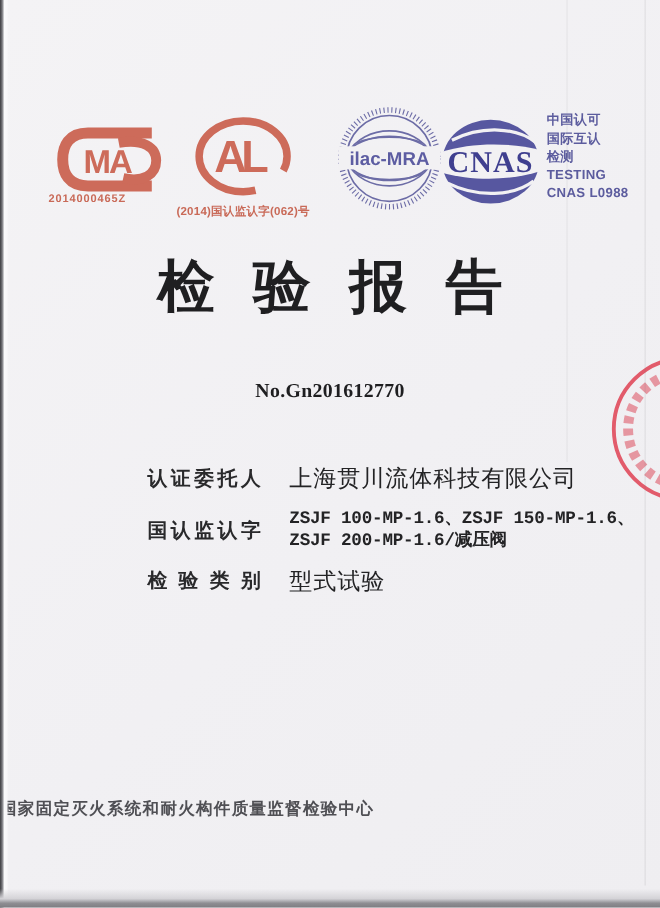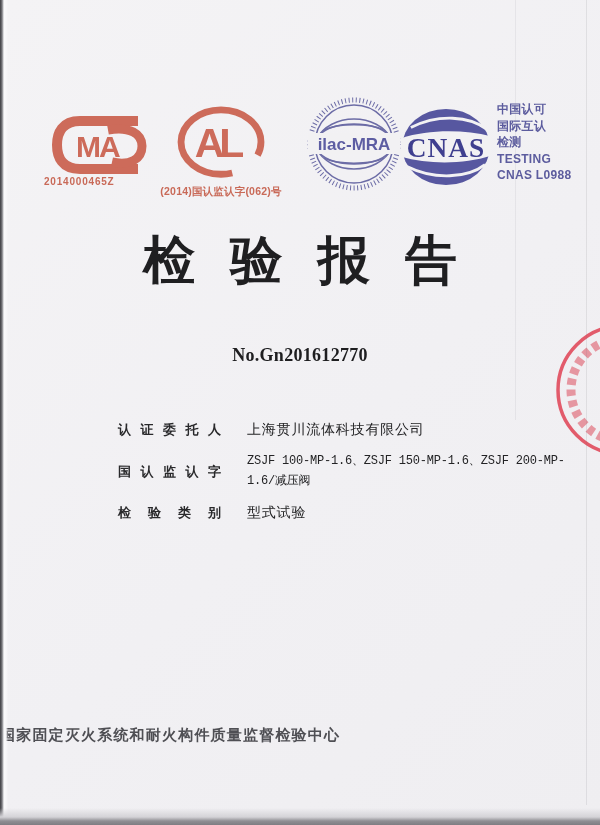--- a/index.html
+++ b/index.html
@@ -37,26 +37,26 @@
   .report-no{position:absolute;left:0;right:0;top:345px;text-align:center;
     font-family:"Liberation Serif","DejaVu Serif",serif;
     font-size:18px;font-weight:700;color:#1e1e20;letter-spacing:0.3px;}
 
   
   .stamp{position:absolute;right:0;top:316px;width:46px;height:142px;overflow:hidden;}
 
   
   .fields{position:absolute;left:118px;top:421px;width:470px;}
   .f-row{display:flex;align-items:center;margin-bottom:13px;}
-  .f-label{width:103px;flex-shrink:0;font-size:13px;font-weight:700;color:#29292b;
-    text-align:justify;text-align-last:justify;}
-  .f-value{margin-left:26px;font-size:14px;font-weight:500;color:#232325;letter-spacing:0.8px;}
+  .f-label{width:103px;flex-shrink:0;font-size:18px;font-weight:700;color:#29292b;
+    text-align:justify;text-align-last:justify;margin-left:16px;}
+  .f-value{margin-left:26px;font-size:21px;font-weight:500;color:#232325;letter-spacing:0.8px;}
   .f-row.model .f-value{
     font-family:"Liberation Mono","DejaVu Sans Mono",monospace;
-    font-size:12px;line-height:19.5px;letter-spacing:-0.2px;font-weight:400;}
+    font-size:16px;line-height:19.5px;letter-spacing:-0.2px;font-weight:700;}
 
   .footer{position:absolute;left:0;right:0;top:726px;text-align:left;
     font-size:15px;font-weight:600;color:#4f4f54;letter-spacing:1.2px;}
 
   svg text{font-family:"Liberation Sans","DejaVu Sans",sans-serif;}
 </style>
 </head>
 <body>
 
 <div class="scan-page">

